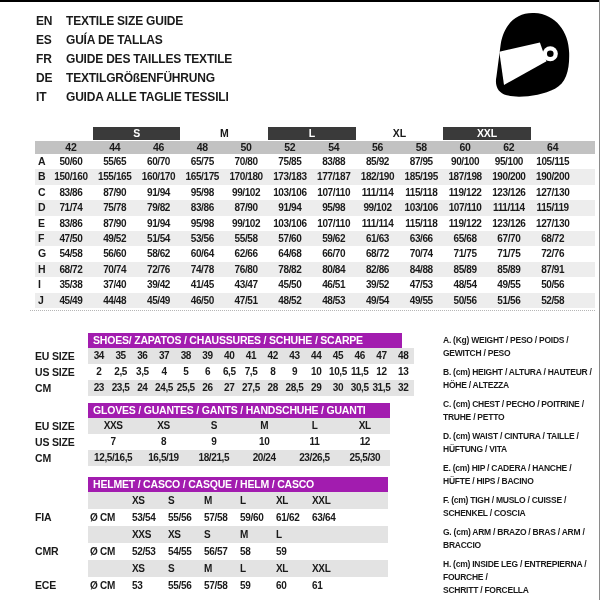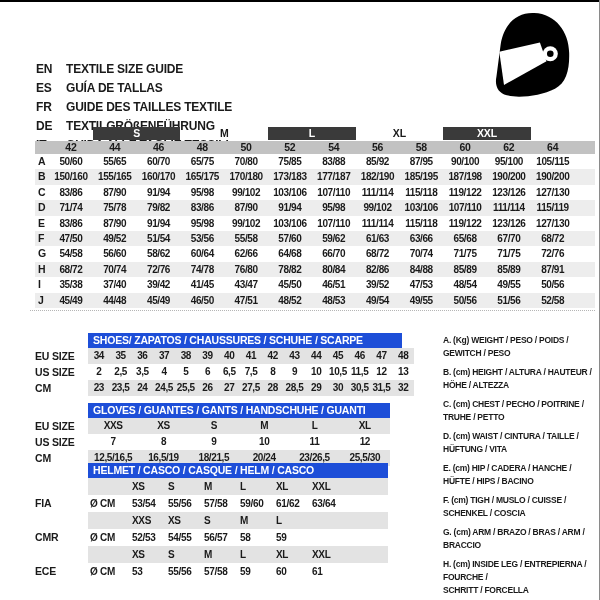--- a/index.html
+++ b/index.html
@@ -4,21 +4,21 @@
 <style>
   html,body{margin:0;padding:0;}
   body{
     position:relative;width:600px;height:600px;background:#fff;overflow:hidden;
     font-family:"Liberation Sans",sans-serif;color:#1a1a1a;
   }
   .top-line{position:absolute;top:0;left:0;width:600px;height:2px;background:#000;}
   .right-line{position:absolute;top:0;right:0;width:1px;height:600px;background:#8a8a8a;}
 
   
-  #lang-block{position:absolute;left:36px;top:12px;margin-top:48px;}
+  #lang-block{position:absolute;left:36px;top:12px;}
   .lang-row{display:flex;font-size:12px;font-weight:bold;line-height:19px;letter-spacing:-0.2px;}
   .lang-code{width:30px;}
 
   
   #helmet-icon{position:absolute;left:487px;top:9px;}
 
   
   #textile-table{position:absolute;left:35px;top:127px;width:560px;}
   .grid-row{display:grid;grid-template-columns:14px repeat(12,43.8px);}
   .group-row{height:13px;margin-bottom:1px;}
@@ -30,22 +30,22 @@
   .data-row.striped{background:#ededed;}
   .row-letter{font-size:10.5px;font-weight:bold;padding-left:3px;}
   .val-cell{font-size:10px;font-weight:bold;text-align:center;letter-spacing:-0.4px;white-space:nowrap;}
 
   .divider{position:absolute;top:310px;left:30px;width:565px;border-top:1px dotted #b5b5b5;}
 
   
   .ltable{position:absolute;left:35px;}
   #shoes-table{top:333px;}
   #gloves-table{top:403px;}
-  #helmet-table{top:463px;}
-  .tbl-title{height:15px;line-height:15px;background:#1d4ed8;color:#fff;
+  #helmet-table{top:477px;}
+  .tbl-title{height:15px;line-height:15px;background:#a21caf;color:#fff;
     font-size:10.5px;font-weight:bold;letter-spacing:-0.2px;padding-left:5px;margin-left:53px;white-space:nowrap;}
   .w-shoes{width:309px;}
   .w-gloves{width:297px;}
   .w-helm{width:295px;}
   .ltbl-row{display:flex;height:16px;line-height:16px;}
   .helm-row{height:17px;line-height:17px;}
   .ltbl-label{width:53px;font-weight:bold;font-size:10.5px;letter-spacing:-0.2px;}
   .ltbl-grid{display:grid;}
   .cols15{grid-template-columns:repeat(15,1fr);width:326px;}
   .cols6{grid-template-columns:repeat(6,1fr);width:302px;}

